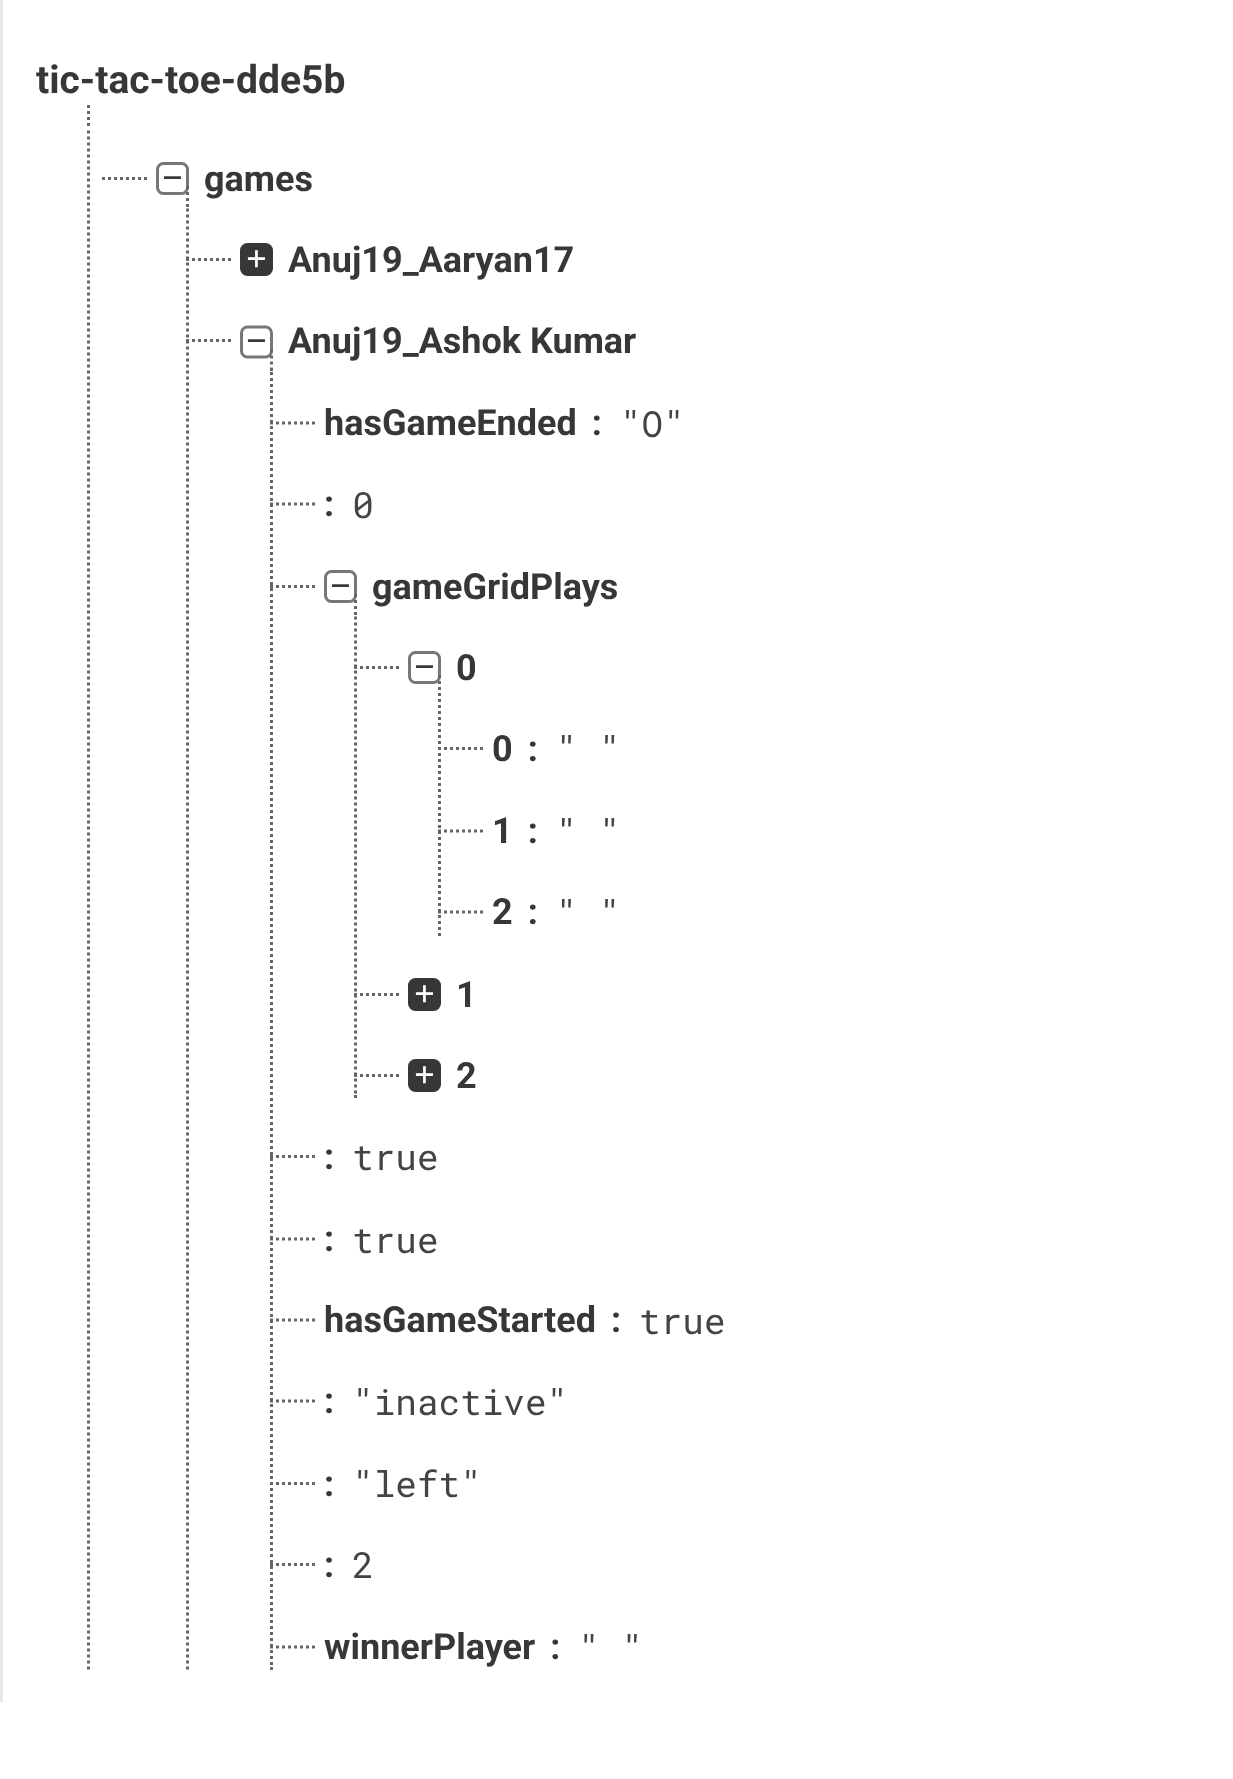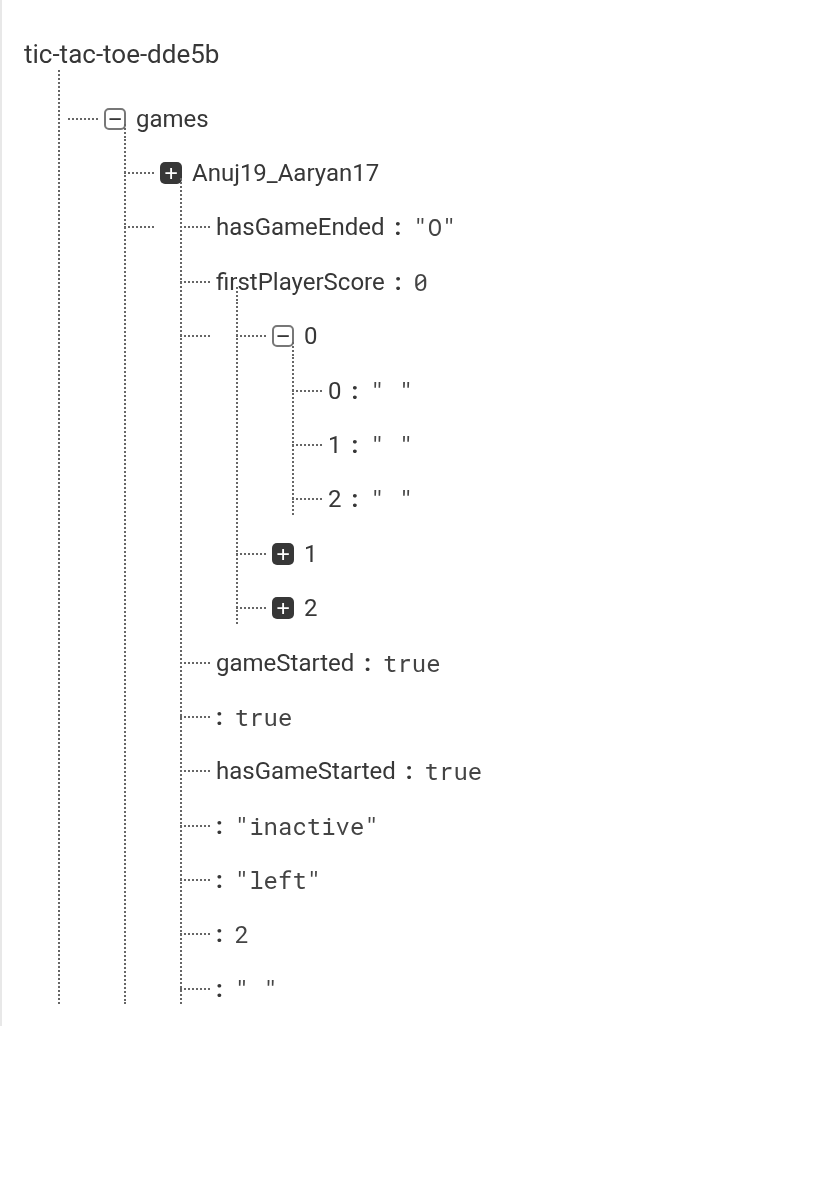--- a/index.html
+++ b/index.html
@@ -20,21 +20,21 @@
     position: relative;
   }
   .label {
     display: flex;
     align-items: center;
     gap: 10px;
     padding: 8px 0 8px 0;
     position: relative;
   }
   .key {
-    font-weight: 400;
+    font-weight: 700;
     color: #373737;
   }
   .colon {
     font-weight: 700;
     margin: 0 2px 0 0;
   }
   .val {
     font-family: "Roboto Mono", ui-monospace, Menlo, Consolas, monospace;
     color: #444;
     font-weight: 400;
@@ -86,21 +86,21 @@
   .row::before {
     content: "";
     position: absolute;
     left: -36px;
     top: 26px;
     width: 30px;
     border-top: 2px dotted #666;
   }
   
   .title {
-    font-weight: 400;
+    font-weight: 700;
     font-size: 26px;
     padding: 4px 0 16px 0;
   }
   
   .stub {
     position: absolute;
     left: 10px;
     top: -22px;
     height: 14px;
     border-left: 2px dotted #666;
@@ -125,41 +125,48 @@
         <div class="stub"></div>
 
         <div class="row node">
           <div class="label">
             <span class="toggle plus"></span>
             <span class="key">Anuj19_Aaryan17</span>
           </div>
         </div>
 
         <div class="row node">
+          <div class="label">
+            <span class="toggle minus"></span>
+            <span class="key">Anuj19_Ashok Kumar</span>
+          </div>
 
           <div class="children">
             <div class="stub"></div>
 
             <div class="row">
               <div class="label">
                 <span class="key">hasGameEnded</span>
                   <span class="colon">:</span>
                 <span class="val">"O"</span>
               </div>
             </div>
 
             <div class="row">
               <div class="label">
-                <span class="key">firstPlayerScore</span>
                   <span class="colon">:</span>
                 <span class="val">0</span>
               </div>
             </div>
 
             <div class="row node">
+              <div class="label">
+                <span class="toggle minus"></span>
+                <span class="key">gameGridPlays</span>
+              </div>
 
               <div class="children">
                 <div class="stub"></div>
 
                 <div class="row node">
                   <div class="label">
                     <span class="toggle minus"></span>
                     <span class="key">0</span>
                   </div>
 
@@ -201,21 +208,20 @@
                     <span class="toggle plus"></span>
                     <span class="key">2</span>
                   </div>
                 </div>
 
               </div>
             </div>
 
             <div class="row">
               <div class="label">
-                <span class="key">gameStarted</span>
                   <span class="colon">:</span>
                 <span class="val">true</span>
               </div>
             </div>
 
             <div class="row">
               <div class="label">
                   <span class="colon">:</span>
                 <span class="val">true</span>
               </div>
@@ -245,20 +251,21 @@
 
             <div class="row">
               <div class="label">
                   <span class="colon">:</span>
                 <span class="val">2</span>
               </div>
             </div>
 
             <div class="row">
               <div class="label">
+                <span class="key">winnerPlayer</span>
                   <span class="colon">:</span>
                 <span class="val">" "</span>
               </div>
             </div>
 
           </div>
         </div>
 
       </div>
     </div>

